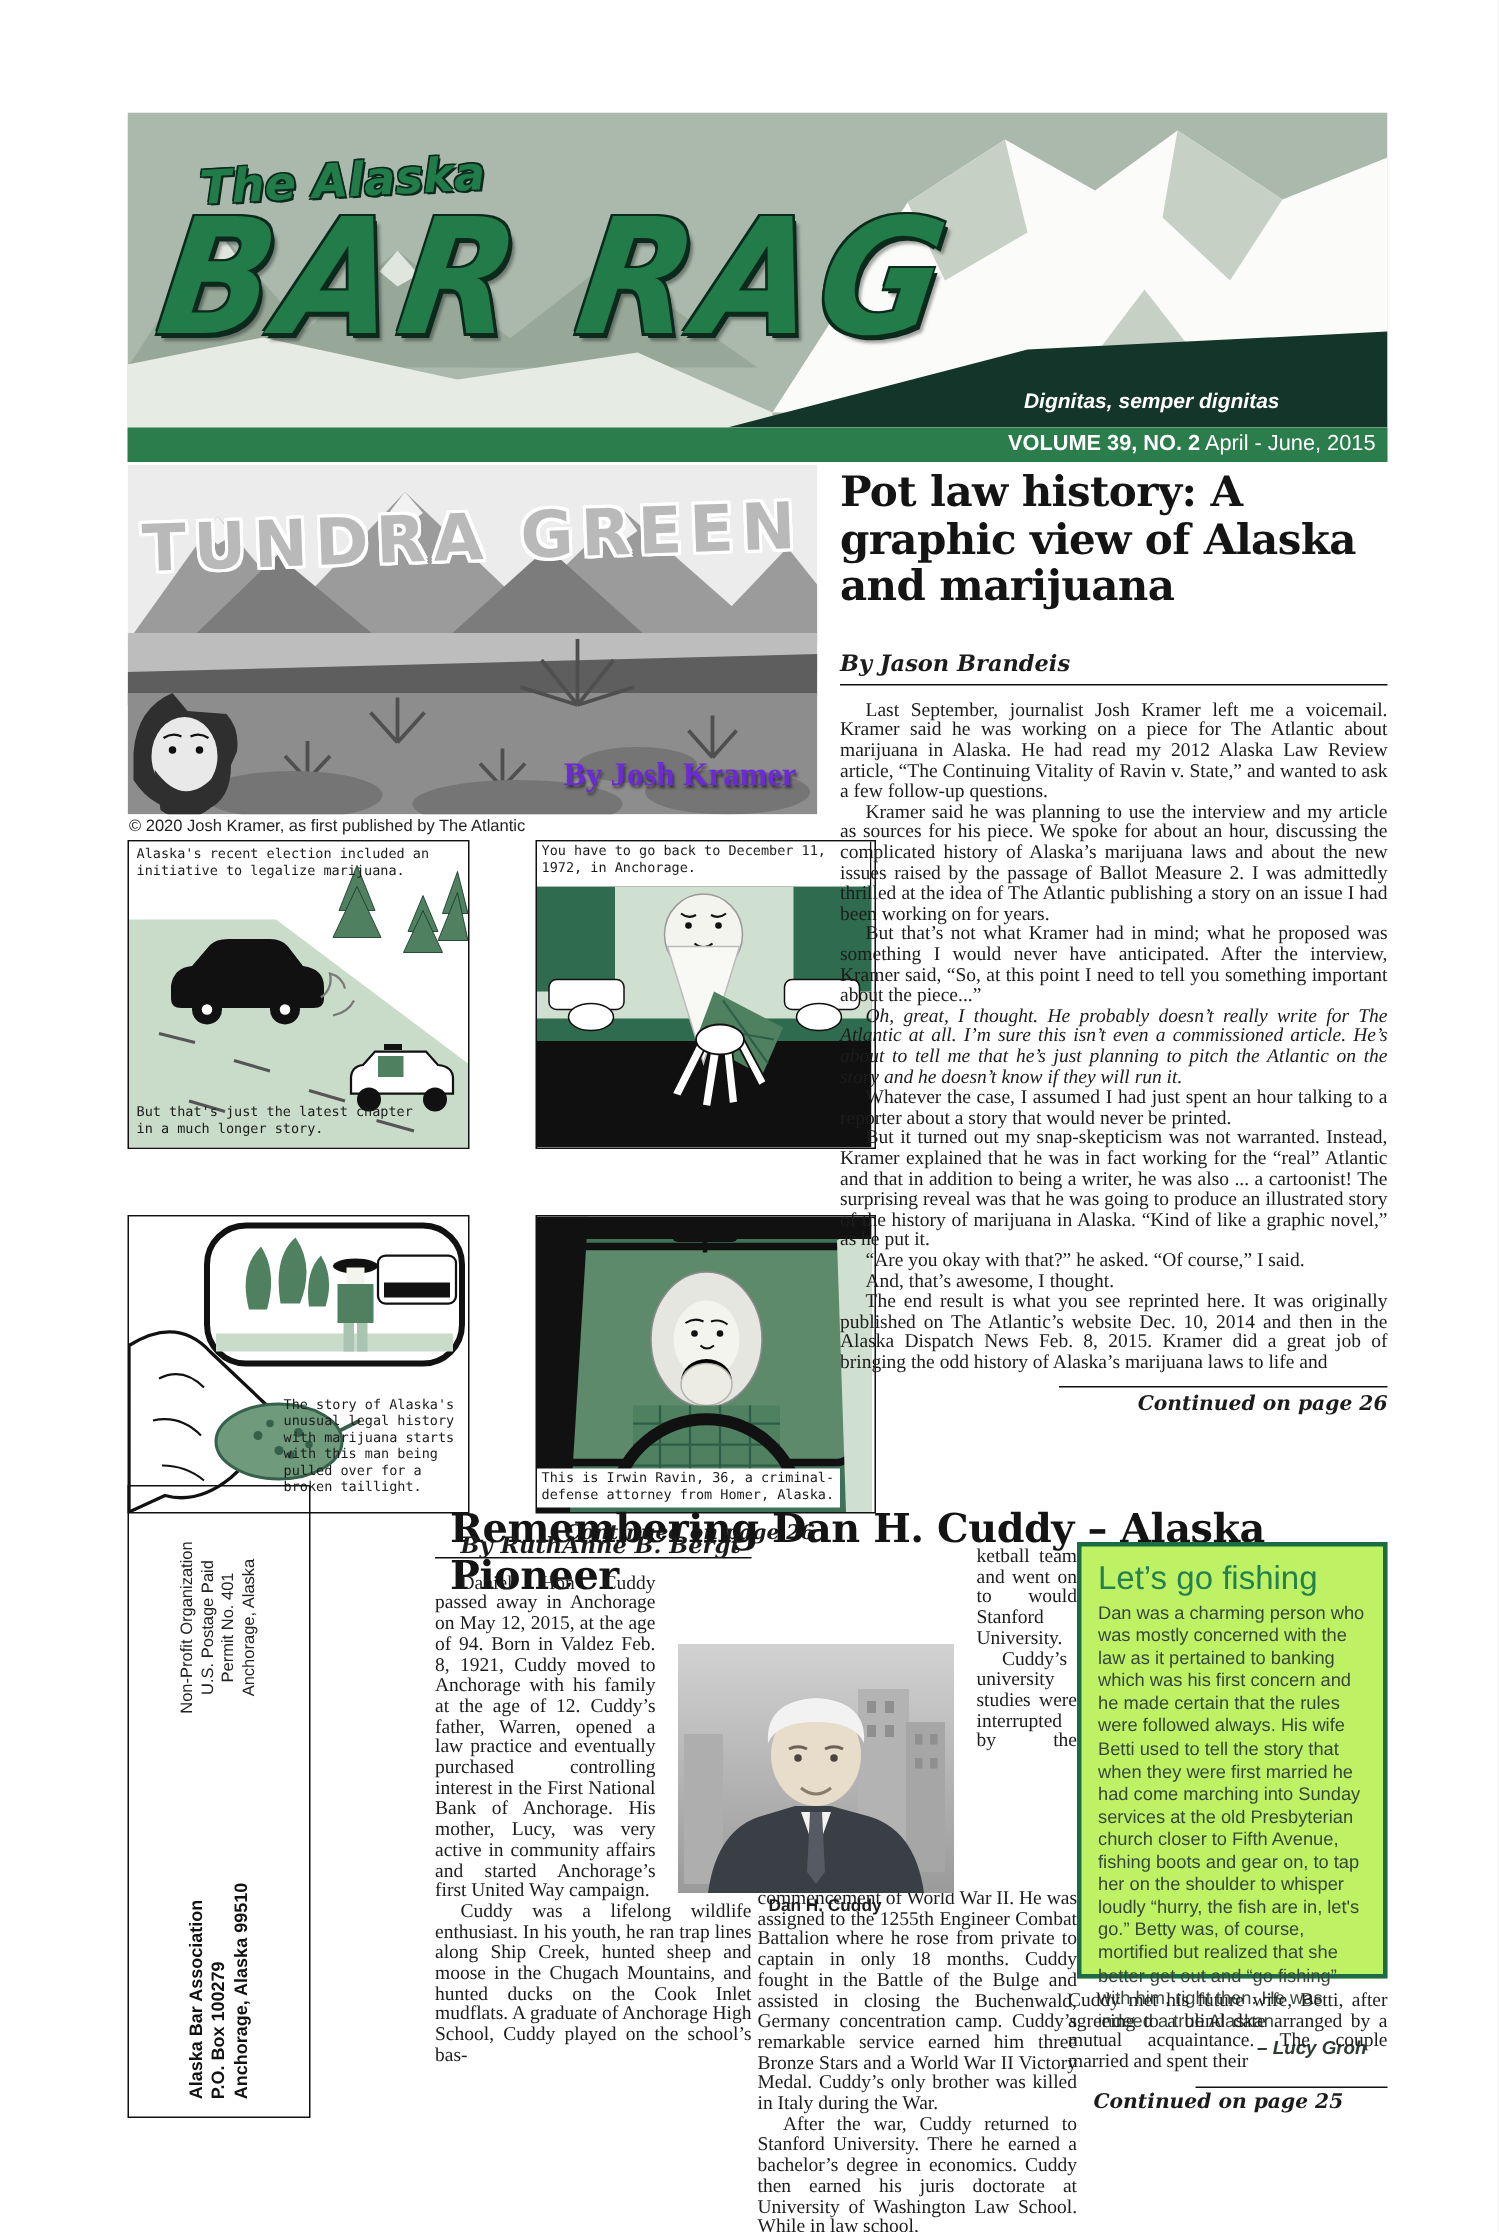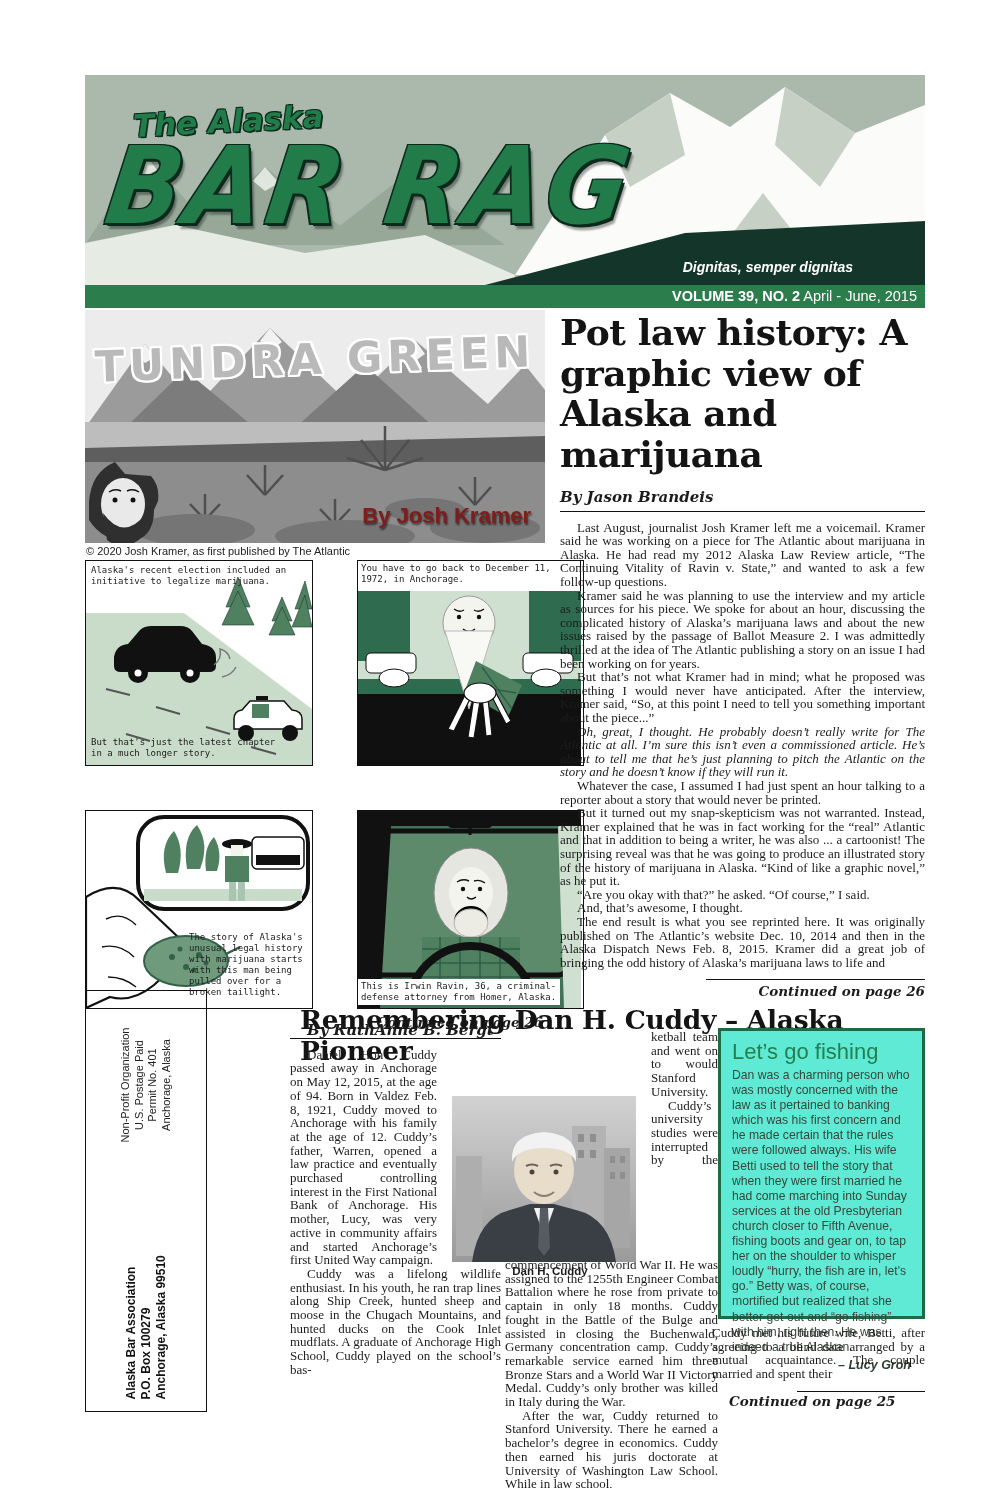--- a/index.html
+++ b/index.html
@@ -16,38 +16,38 @@
         transform:skewX(-8deg) scaleY(1.08);transform-origin:left bottom;
         text-shadow:3px 3px 0 #0b2a1c,-1.5px -1.5px 0 #0b2a1c,1.5px -1.5px 0 #0b2a1c,-1.5px 1.5px 0 #0b2a1c,5px 5px 2px rgba(0,0,0,.35);}
   .motto{position:absolute;right:72px;top:184px;font-family:"Liberation Sans",sans-serif;
         font-style:italic;font-weight:bold;font-size:14px;color:#ffffff;}
   .volume-bar{position:absolute;left:0;top:210px;width:840px;height:23px;background:#2b7d4c;
         color:#fff;font-family:"Liberation Sans",sans-serif;font-size:14.5px;line-height:23px;
         text-align:right;padding-right:8px;box-sizing:border-box;}
   .volume-bar b{font-weight:bold;}
   
   .pot-article{position:absolute;left:560px;top:312px;width:365px;}
-  .pot-title{font-family:"DejaVu Serif","Liberation Serif",serif;font-weight:bold;font-size:36px;
-        line-height:1.13;margin:0 0 13px 0;letter-spacing:-0.4px;color:#141414;}
+  .pot-title{font-family:"DejaVu Serif","Liberation Serif",serif;font-weight:bold;font-size:28px;
+        line-height:1.13;margin:0 0 26px 0;letter-spacing:-0.4px;color:#141414;}
   .byline{font-family:"DejaVu Serif",serif;font-weight:bold;font-style:italic;font-size:15px;margin:0 0 5px 0;}
   .byline-rule{border:none;border-top:1.6px solid #111;margin:0 0 9px 0;}
   .body-copy p{margin:0;font-size:13px;line-height:13.6px;text-align:justify;text-indent:17px;}
   .body-copy p.ital{font-style:italic;}
   .continued-wrap{margin-top:10px;}
   .rule-above{border:none;border-top:1.2px solid #111;width:60%;margin:0 0 3px auto;}
   .continued{font-family:"DejaVu Serif",serif;font-weight:bold;font-style:italic;font-size:13.5px;text-align:right;margin:0;}
   
   .comic{position:absolute;left:85px;top:310px;width:460px;}
   .comic-title-panel{position:relative;width:460px;height:233px;overflow:hidden;}
   .comic-logo{position:absolute;left:0;top:24px;width:100%;text-align:center;
         font-family:"DejaVu Sans",sans-serif;font-weight:800;font-size:43px;letter-spacing:5px;color:#b9b9b9;
         transform:rotate(-2deg);
         text-shadow:-2px -2px 0 #fff,2px -2px 0 #fff,-2px 2px 0 #fff,2px 2px 0 #fff,0 -2px 0 #fff,0 2px 0 #fff,-2px 0 0 #fff,2px 0 0 #fff;}
-  .comic-byline{position:absolute;right:14px;bottom:14px;font-family:Liberation Sans, sans-serif;
-        font-weight:800;font-size:22px;color:#7f1d1d;text-shadow:1px 2px 2px rgba(0,0,0,.55);}
+  .comic-byline{position:absolute;right:14px;bottom:14px;font-family:Liberation Serif, serif;
+        font-weight:800;font-size:22px;color:#6d28d9;text-shadow:1px 2px 2px rgba(0,0,0,.55);}
   .comic-credit{font-family:"Liberation Sans",sans-serif;font-size:11px;color:#222;margin:2px 0 3px 1px;}
   .panels{display:grid;grid-template-columns:228px 227px;column-gap:5px;row-gap:5px;gap:44px;}
   .panel{position:relative;border:1.4px solid #111;background:#fff;overflow:hidden;box-sizing:border-box;}
   .panel.r1{height:206px;} .panel.r2{height:199px;}
   .panel svg{position:absolute;left:0;top:0;}
   .cap{position:absolute;font-family:"DejaVu Sans Mono",monospace;font-size:9px;line-height:11px;color:#1b1b1b;}
   .cap.box{background:#fff;padding:2px 3px;}
   
   .cuddy-title{position:absolute;left:300px;top:982px;width:628px;font-family:"DejaVu Serif",serif;
         font-weight:bold;font-size:26.5px;letter-spacing:-0.3px;color:#141414;}
@@ -57,21 +57,21 @@
   .col1{left:290px;top:1024px;width:211px;}
   .col2{left:505px;top:1030px;width:213px;}
   .col3{left:712px;top:1326px;width:213px;}
   .spacer-r{float:right;width:56px;height:172px;margin:40px 0 4px 8px;}
   .spacer-l{float:left;width:136px;height:188px;margin:36px 10px 4px 0;}
   .photo{position:absolute;left:452px;top:1096px;width:184px;}
   .photo-frame{width:184px;height:166px;overflow:hidden;}
   .photo-caption{font-family:"Liberation Sans",sans-serif;font-weight:bold;font-size:11.5px;margin-top:3px;padding-left:12px;text-align:center;}
   
   .fishing{position:absolute;left:718px;top:1028px;width:207px;height:291px;box-sizing:border-box;
-        background:#5eead4;border:3px solid #1b6b44;padding:8px 11px 8px 11px;
+        background:#bef264;border:3px solid #1b6b44;padding:8px 11px 8px 11px;
         font-family:"Liberation Sans",sans-serif;}
   .fishing-title{color:#258051;font-size:22px;font-weight:normal;margin:0 0 3px 0;letter-spacing:0;}
   .fishing-body{font-size:12.2px;line-height:15.1px;color:#37463b;margin:0;}
   .fishing-attr{font-size:12.5px;font-weight:bold;font-style:italic;color:#2e3d33;text-align:right;margin:3px 0 0 0;}
   
   .mailbox{position:absolute;left:85px;top:990px;width:120px;height:420px;border:1.5px solid #111;
         font-family:"Liberation Sans",sans-serif;}
   .rotblock{position:absolute;transform:rotate(-90deg);transform-origin:center center;}
   .nonprofit{width:200px;left:-40px;top:67px;text-align:center;font-size:11px;line-height:13.5px;color:#222;}
   .address{width:210px;left:-45px;top:281px;text-align:left;font-weight:bold;font-size:12px;line-height:15px;color:#111;}
@@ -307,21 +307,21 @@
     </div>
     <p class="continued comic-continued">Continued on page 26</p>
   </div>
 
   <div class="pot-article">
     <h1 class="pot-title">Pot law history: A graphic view of Alaska and marijuana</h1>
     <p class="byline">By Jason Brandeis</p>
     <hr class="byline-rule">
     <div class="body-copy">
 
-    <p>Last August, journalist Josh Kramer left me a voicemail. Kramer said he was working on a piece for The Atlantic about marijuana in Alaska. He had read my 2012 Alaska Law Review article, “The Continuing Vitality of Ravin v. State,” and wanted to ask a few follow-up questions.</p>
+    <p>Last September, journalist Josh Kramer left me a voicemail. Kramer said he was working on a piece for The Atlantic about marijuana in Alaska. He had read my 2012 Alaska Law Review article, “The Continuing Vitality of Ravin v. State,” and wanted to ask a few follow-up questions.</p>
         <p>Kramer said he was planning to use the interview and my article as sources for his piece. We spoke for about an hour, discussing the complicated history of Alaska’s marijuana laws and about the new issues raised by the passage of Ballot Measure 2. I was admittedly thrilled at the idea of The Atlantic publishing a story on an issue I had been working on for years.</p>
         <p>But that’s not what Kramer had in mind; what he proposed was something I would never have anticipated. After the interview, Kramer said, “So, at this point I need to tell you something important about the piece...”</p>
         <p class="ital">Oh, great, I thought. He probably doesn’t really write for The Atlantic at all. I’m sure this isn’t even a commissioned article. He’s about to tell me that he’s just planning to pitch the Atlantic on the story and he doesn’t know if they will run it.</p>
         <p>Whatever the case, I assumed I had just spent an hour talking to a reporter about a story that would never be printed.</p>
         <p>But it turned out my snap-skepticism was not warranted. Instead, Kramer explained that he was in fact working for the “real” Atlantic and that in addition to being a writer, he was also ... a cartoonist! The surprising reveal was that he was going to produce an illustrated story of the history of marijuana in Alaska. “Kind of like a graphic novel,” as he put it.</p>
         <p>“Are you okay with that?” he asked. “Of course,” I said.</p>
         <p>And, that’s awesome, I thought.</p>
         <p>The end result is what you see reprinted here. It was originally published on The Atlantic’s website Dec. 10, 2014 and then in the Alaska Dispatch News Feb. 8, 2015. Kramer did a great job of bringing the odd history of Alaska’s marijuana laws to life and</p>
       </div>
     <div class="continued-wrap">

